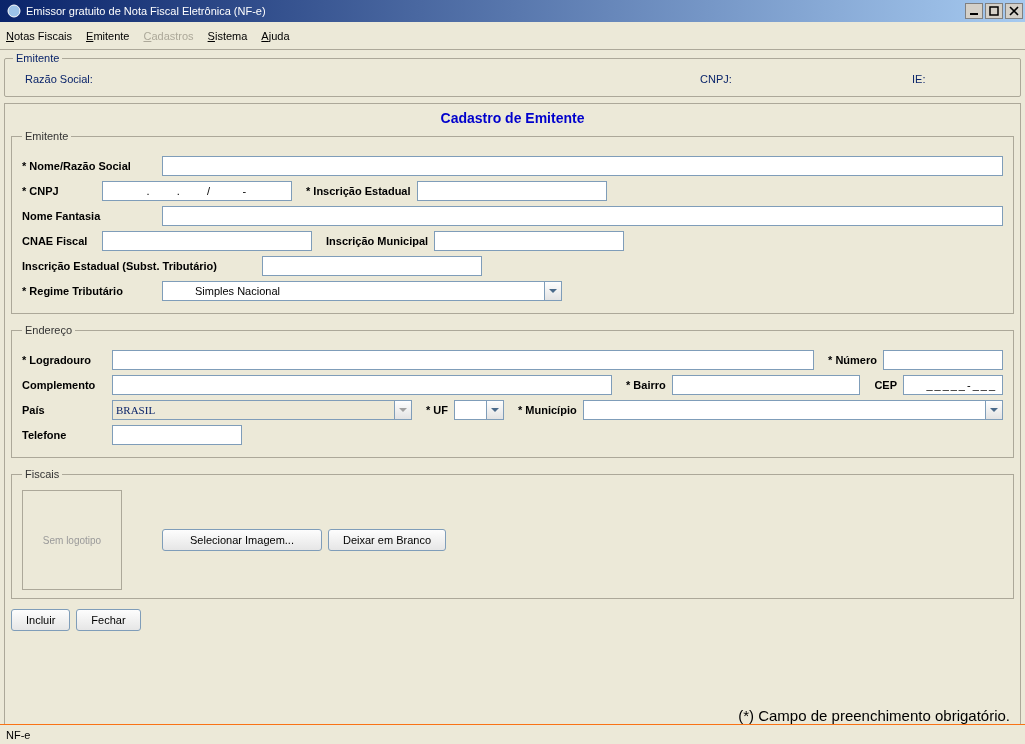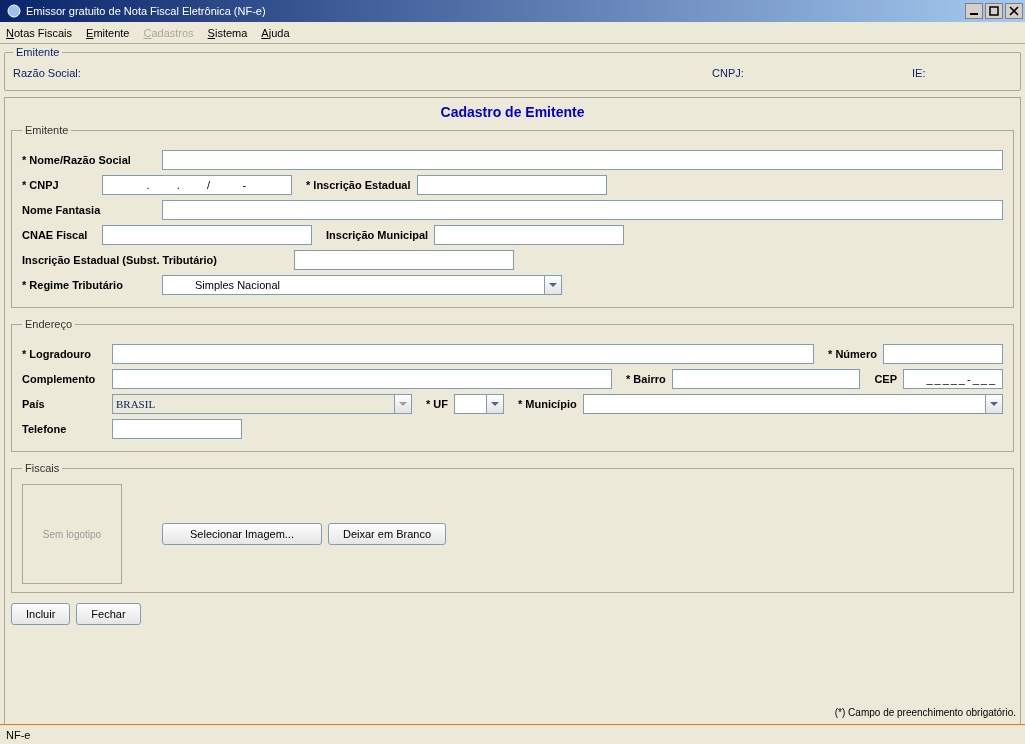--- a/index.html
+++ b/index.html
@@ -29,21 +29,21 @@
     width: 18px; height: 16px;
     background: #d4d0c8;
     border: 1px solid #808080;
     margin-left: 2px;
     display: inline-flex; align-items: center; justify-content: center;
     color: #000; font-weight: bold; font-size: 12px; line-height: 1;
     cursor: default;
   }
   .winbtn svg { width: 10px; height: 10px; }
   .menubar {
-    height: 22px;
+    height: 28px;
     background: #ece9d8;
     border-bottom: 1px solid #aca899;
     display: flex; align-items: center;
     padding: 10px 6px;
     gap: 14px;
   }
   .menuitem { cursor: default; }
   .menuitem.disabled { color: #aca899; }
   .menuitem .ul { text-decoration: underline; }
   .content {
@@ -58,21 +58,21 @@
   }
   fieldset.swing > legend {
     color: #0a246a;
     padding: 0 3px;
     font-size: 11px;
   }
   .emit-row {
     display: flex; align-items: center;
     height: 18px;
   }
-  .emit-row .lbl { color: #0a246a; }
+  .emit-row .lbl { color: #0a246a; margin-left: 12px; }
   .page-title {
     text-align: center;
     color: #0000cc;
     font-weight: bold;
     font-size: 14px;
     margin: 2px 0 4px 0;
   }
   
   .page {
     border: 1px solid #aca899;
@@ -144,22 +144,22 @@
   .logobox {
     width: 100px; height: 100px;
     border: 1px solid #aca899;
     display: flex; align-items: center; justify-content: center;
     color: #9a9a9a;
     font-size: 10px;
     background: #ece9d8;
   }
   .footer-note {
     position: absolute;
-    right: 4px; bottom: 8px;
-    font-size: 10px;
+    right: 10px; bottom: 8px;
+    font-size: 15px;
     color: #000;
   }
   .statusbar {
     position: absolute;
     left: 0; right: 0; bottom: 0;
     height: 20px;
     border-top: 1px solid #f97316;
     background: #ece9d8;
     display: flex; align-items: center;
     padding: 0 6px;
@@ -265,21 +265,21 @@
       </div>
 
       <div class="row">
         <span class="lbl-col" style="width:80px;">CNAE Fiscal</span>
         <input class="txt" style="width: 210px;" value="">
         <span class="lbl-inline">Inscrição Municipal</span>
         <input class="txt" style="width: 190px;" value="">
       </div>
 
       <div class="row">
-        <span class="lbl-col" style="width:272px;">Inscrição Estadual (Subst. Tributário)</span>
+        <span class="lbl-col" style="width:240px;">Inscrição Estadual (Subst. Tributário)</span>
         <input class="txt" style="width: 220px;" value="">
       </div>
 
       <div class="row">
         <span class="lbl-col">* Regime Tributário</span>
         <div class="combo" style="width:400px;padding-left:32px;">
           <span class="val">Simples Nacional</span>
           <span class="btn">
             <svg viewBox="0 0 8 8">
                 <path d="M0 2 L4 6 L8 2 Z" fill="#4a6a8a"></path>

